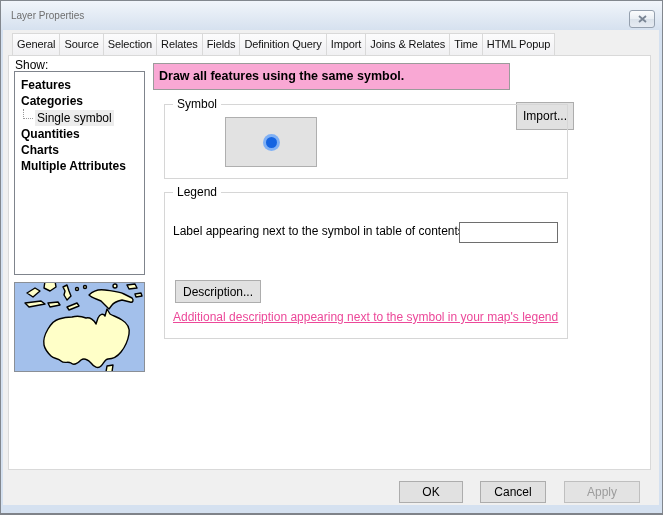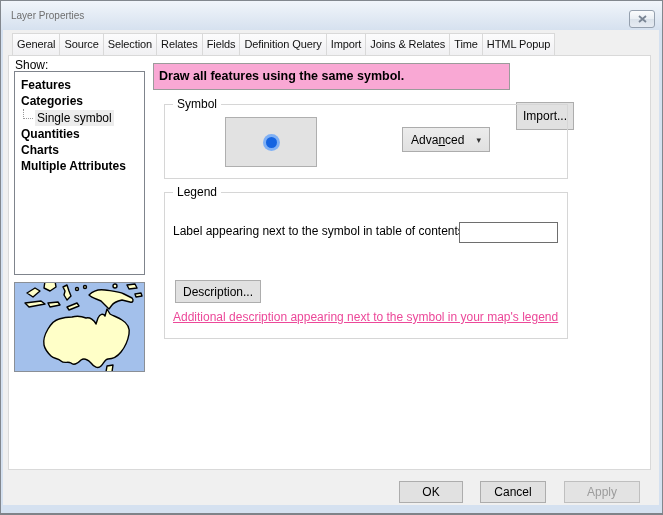--- a/index.html
+++ b/index.html
@@ -223,24 +223,20 @@
     <div class="header-box">Draw all features using the same symbol.</div>
     <button class="win-btn import-btn">Import...</button>
 
     <div class="groupbox gb-symbol">
       <span class="groupbox-title">Symbol</span>
       <div class="symbol-preview">
         <span class="dot-halo">
           <span class="dot-core"></span>
         </span>
       </div>
-      <div class="advanced-btn">
-        <span><span>Adva</span><span class="mn">n</span><span>ced</span></span>
-        <span class="arrow">▾</span>
-      </div>
     </div>
 
     <div class="groupbox gb-legend">
       <span class="groupbox-title">Legend</span>
       <span class="legend-label-text">Label appearing next to the symbol in table of contents:</span>
       <input class="legend-input" type="text" value="" style="">
       <button class="win-btn desc-btn">Description...</button>
       <span class="additional-text">Additional description appearing next to the symbol in your map's legend</span>
     </div>
 

